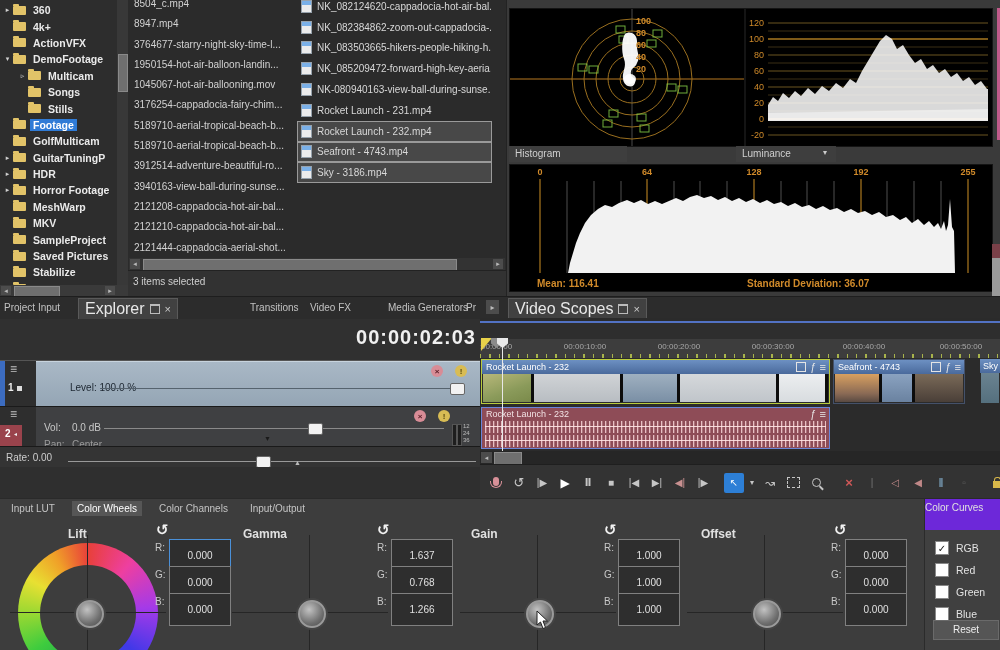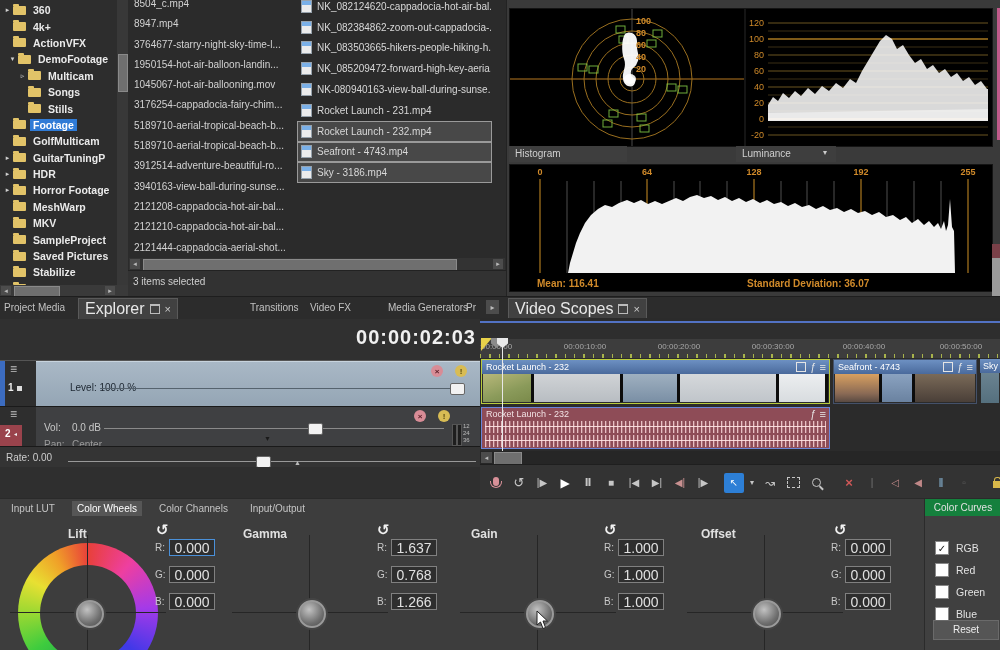--- a/index.html
+++ b/index.html
@@ -59,22 +59,22 @@
   .icon-zoom{position:relative;width:7px;height:7px;border:1.5px solid #c6c6c6;border-radius:50%;}
   .icon-zoom::after{content:"";position:absolute;width:5px;height:1.5px;background:#c6c6c6;transform:rotate(45deg);right:-4px;bottom:-2px;}
   .icon-lock{position:relative;width:9px;height:7px;background:#d8b84a;margin-top:4px;}
   .icon-lock::before{content:"";position:absolute;left:1.5px;top:-4px;width:5px;height:4px;border:1.5px solid #d8b84a;border-bottom:none;border-radius:3px 3px 0 0;}
   
   .cptab{font-size:10px;color:#c4c4c4;padding:2px 5px;}
   .cptab.active{background:#565656;color:#fff;}
   .wheel-name{font-size:12px;font-weight:bold;color:#e0e0e0;}
   .reset-arrow{font-size:15px;font-weight:bold;color:#f0f0f0;}
   .rgb-label{font-size:10px;color:#c8c8c8;}
-  .rgb-box{width:44px;height:15px;background:#2e2e2e;border:1px solid #808080;color:#e0e0e0;font-size:14px;
-           font-family:"Liberation Sans",sans-serif;text-align:center;padding:0;}
+  .rgb-box{width:44px;height:15px;background:#2e2e2e;border:1px solid #808080;color:#e0e0e0;font-size:10px;
+           font-family:"Liberation Sans",sans-serif;text-align:center;padding:8px;}
   .rgb-box.focus{border:1px solid #4a90d9;}
   .ring{width:140px;height:140px;border-radius:50%;position:relative;
     background:conic-gradient(from 0deg,#e8403a,#ee3fa0 40deg,#a43ae8 85deg,#4038e8 130deg,#2a52d8 165deg,
                #2ab04a 205deg,#3ecc3e 235deg,#9ad832 270deg,#e8e032 300deg,#f0a028 330deg,#e8403a 360deg);}
   .ring::after{content:"";position:absolute;left:22px;top:22px;width:96px;height:96px;border-radius:50%;background:#3d3d3d;}
   .cross-h{height:1px;background:#262626;}
   .cross-v{width:1px;background:#262626;}
   .knob{width:24px;height:24px;border-radius:50%;border:2px solid #9a9a9a;box-shadow:0 0 0 2px #444;
         background:radial-gradient(circle at 38% 32%,#c2c2c2,#6e6e6e 62%,#4a4a4a);}
   .cb{width:12px;height:12px;background:#fff;border:1px solid #888;display:flex;align-items:center;justify-content:center;
@@ -99,21 +99,21 @@
         <div class="tree-row" style="padding-left: 2px;">
           <span class="tree-arrow"></span>
           <span class="folder"></span>
           <span class="tree-label">4k+</span>
         </div>
         <div class="tree-row" style="padding-left: 2px;">
           <span class="tree-arrow"></span>
           <span class="folder"></span>
           <span class="tree-label">ActionVFX</span>
         </div>
-        <div class="tree-row" style="padding-left: 2px; justify-content: center;">
+        <div class="tree-row" style="padding-left: 2px;">
           <span class="tree-arrow">▾</span>
           <span class="folder"></span>
           <span class="tree-label">DemoFootage</span>
         </div>
         <div class="tree-row" style="padding-left: 17px;">
           <span class="tree-arrow">▹</span>
           <span class="folder"></span>
           <span class="tree-label">Multicam</span>
         </div>
         <div class="tree-row" style="padding-left: 17px;">
@@ -369,21 +369,21 @@
       </g>
       <text x="27" y="122" fill="#d08a2a" font-size="10" font-weight="bold">Mean: 116.41</text>
       <text x="237" y="122" fill="#d08a2a" font-size="10" font-weight="bold">Standard Deviation: 36.07</text>
     </svg>
     <div class="abs" style="left:490px;top:8px;width:4px;height:132px;background:#c05a8a;"></div>
     <div class="abs" style="left:485px;top:244px;width:9px;height:14px;background:#7a4048;"></div>
     <div class="abs" style="left:485px;top:258px;width:9px;height:38px;background:#9a9a9a;"></div>
   </div>
 
   <div class="abs" id="tab-bar">
-    <span class="abs tab" style="left:4px;top:5px;">Project Media</span>
+    <span class="abs tab" style="left:4px;top:5px;">Project Input</span>
     <div class="abs tab-active" style="left:78px;top:1px;height:16px;">
       <span>Explorer</span>
       <span class="icon-win"></span>
       <span class="tab-x">×</span>
     </div>
     <span class="abs tab" style="left:218px;top:5px;margin-left:32px;">Transitions</span>
     <span class="abs tab" style="left:310px;top:5px;">Video FX</span>
     <span class="abs tab" style="left:388px;top:5px;">Media Generators</span>
     <span class="abs tab" style="left:466px;top:5px;width:14px;overflow:hidden;">Pr</span>
     <div class="abs sbtn" style="left:486px;top:3px;width:13px;height:14px;font-size:8px;">▸</div>
@@ -470,21 +470,21 @@
         </span>
       </div>
       <div class="thumb-strip">
         <div style="flex:0 0 48px;background:linear-gradient(160deg,#b8b87a,#8a9a5a 60%,#7a8a4a);"></div>
         <div style="flex:0 0 86px;background:linear-gradient(#d0d3d6,#b8bdc2);"></div>
         <div style="flex:0 0 54px;background:linear-gradient(#9fb0c0,#7a8fa5);"></div>
         <div style="flex:0 0 96px;background:linear-gradient(#d5d8db,#c0c5ca);"></div>
         <div style="flex:0 0 46px;background:linear-gradient(#eceef0,#d8dcdf);"></div>
       </div>
     </div>
-    <div class="abs" style="left:353px;top:41px;width:144px;height:45px;border:1px solid #44516a;box-sizing:border-box;">
+    <div class="abs" style="left:353px;top:41px;width:132px;height:45px;border:1px solid #44516a;box-sizing:border-box;">
       <div class="ev-header">
         <span style="padding-left:4px;">Seafront - 4743</span>
         <span class="ev-icons">
           <span class="icon-pancrop"></span>
           <span style="font-style:italic;font-size:10px;">ƒ</span>
           <span style="font-size:11px;">≡</span>
         </span>
       </div>
       <div class="thumb-strip">
         <div style="flex:0 0 44px;background:linear-gradient(#d8a060,#8a6a55 70%,#5a4a42);"></div>
@@ -612,21 +612,21 @@
     <div class="abs cross-v" style="left:764px;top:36px;height:116px;"></div>
     <div class="abs knob" style="left:753px;top:101px;"></div>
     <span class="abs rgb-label" style="left:831px;top:43px;">R:</span>
     <input class="abs rgb-box" style="left: 845px; top: 40px;" readonly="" value="0.000">
     <span class="abs rgb-label" style="left:831px;top:70px;">G:</span>
     <input class="abs rgb-box" style="left: 845px; top: 67px;" readonly="" value="0.000">
     <span class="abs rgb-label" style="left:831px;top:97px;">B:</span>
     <input class="abs rgb-box" style="left: 845px; top: 94px;" readonly="" value="0.000">
 
     <div class="abs" style="left:924px;top:0;width:76px;height:152px;background:#404040;border-left:1px solid #2b2b2b;">
-      <div class="abs" style="left:0;top:0;width:76px;height:17px;background:#15803d;text-align:center;font-size:10px;color:#e0e0e0;line-height:17px;">Color Curves</div>
+      <div class="abs" style="left:0;top:0;width:76px;height:31px;background:#6d28d9;font-size:10px;color:#e0e0e0;line-height:17px;">Color Curves</div>
       <div class="abs" style="left:10px;top:38px;">
 
       <div class="crow checked">
             <span class="cb">
               <span class="cbm">✓</span>
             </span>
             <span class="cl">RGB</span>
           </div>
           <div class="crow">
             <span class="cb">

